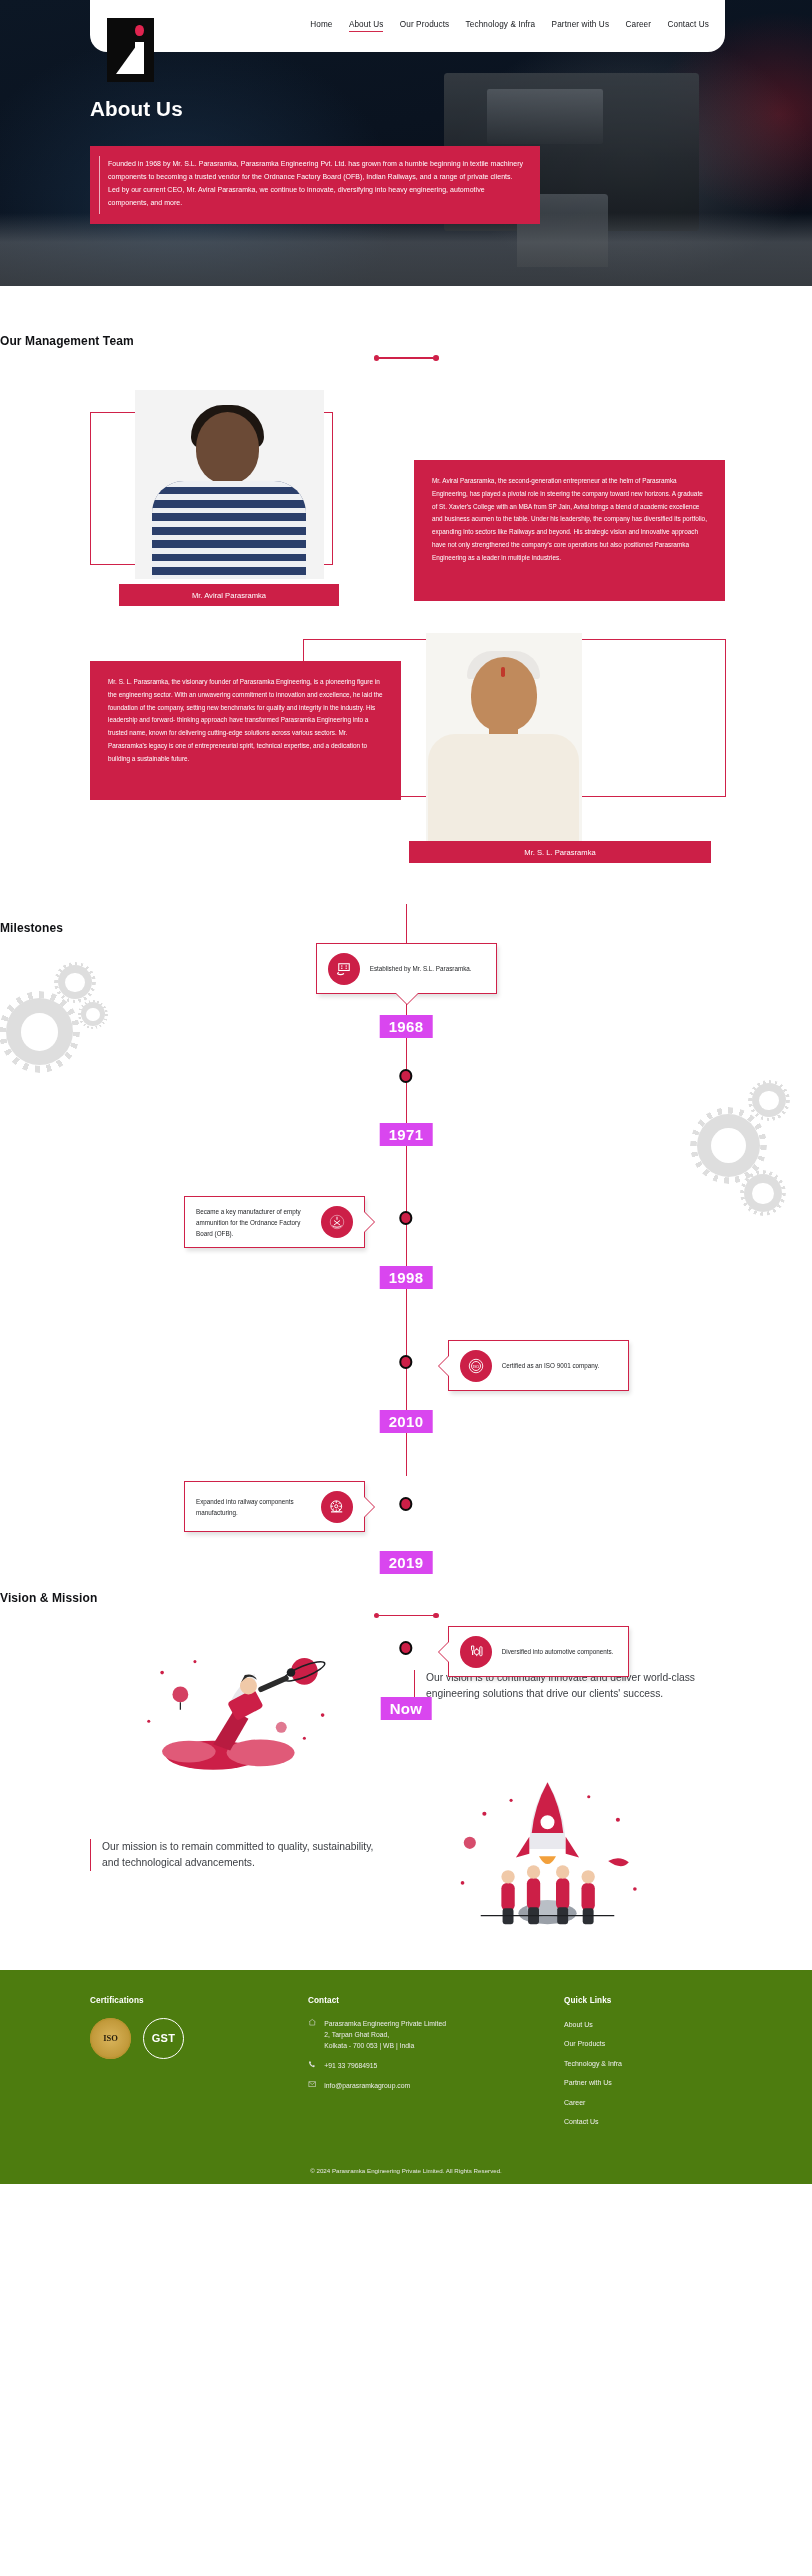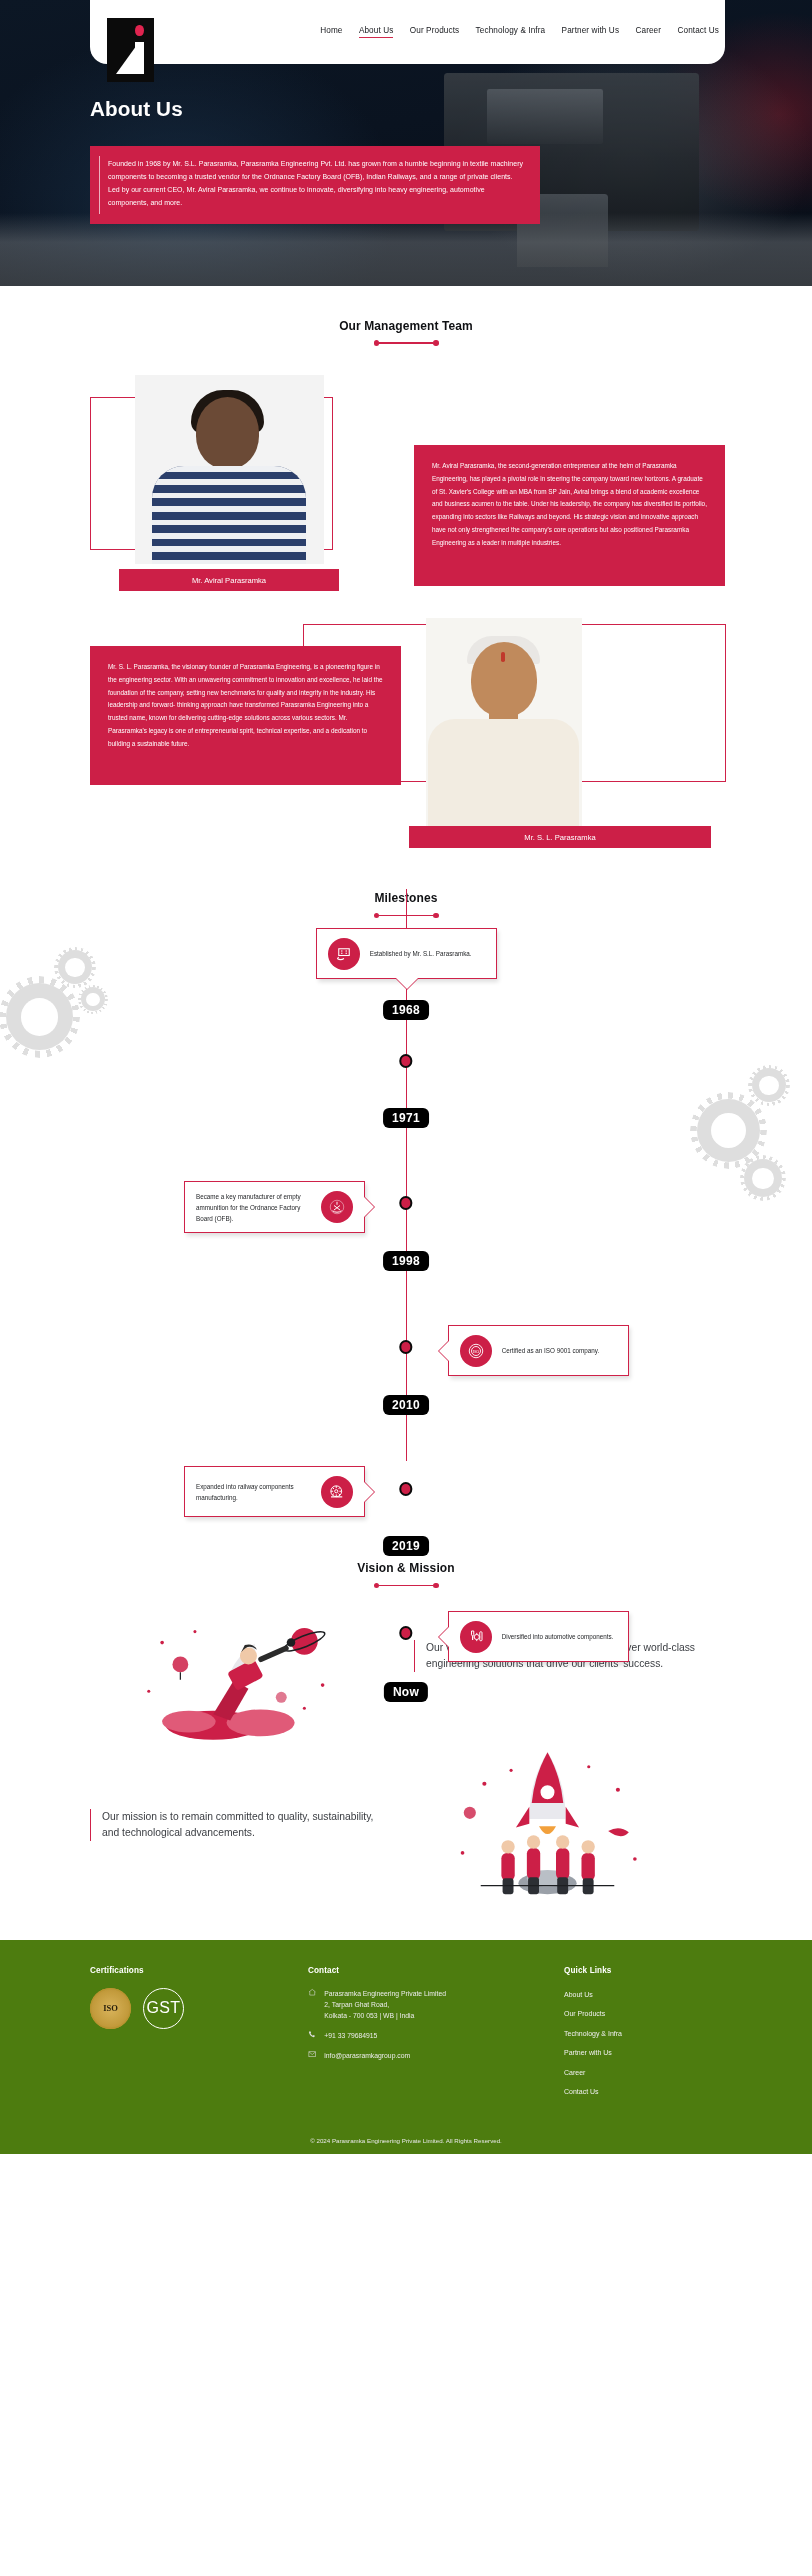--- a/index.html
+++ b/index.html
@@ -45,25 +45,25 @@
     background: linear-gradient(180deg,#4a5056,#23282d);
     border-radius: 3.6px 3.6px 0 0;
   }
   .machine::after{
     content:""; position:absolute; left: 43px; top: 16px; width: 116px; height: 55px;
     background: linear-gradient(180deg,#5a6066,#2c3136); border-radius:2.4px;
   }
 
   
   .navwrap {
-    position: absolute; top: 0px; left: 90px; width: 635px; height: 64px;
+    position: absolute; top: 0px; left: 90px; width: 635px; height: 52px;
     background: #ffffff;
     border-radius: 0 0 17px 17px;
     display: flex; align-items: center; justify-content: flex-end;
-    padding-right: 6px;
+    padding-right: 16px;
     z-index: 5;
   }
   .nav { display: flex; align-items: center; gap: 16.4px; }
   .nav a {
     font-size: 8.2px; color: #16181c; text-decoration: none; letter-spacing: 0.1px;
     padding-bottom: 2.4px; white-space: nowrap;
   }
   .nav a.active { border-bottom: 1.5px solid #d1294b; }
 
   .logo {
@@ -89,21 +89,21 @@
   .hero-box {
     position: absolute; left: 90px; top: 146px; width: 450px; min-height: 78px;
     background: #cc1f47; color: #fff; padding: 12px 16px 12px 18px; z-index: 4;
   }
   .hero-box .vline {
     position: absolute; left: 8.5px; top: 9.7px; bottom: 9.7px; width: 1.2px; background: rgba(255,255,255,.65);
   }
   .hero-box p { font-size: 7px; line-height: 1.85; letter-spacing: 0.03px; }
 
   
-  .sect-head { text-align: center; padding-top: 33px; }
+  .sect-head { padding-top: 48px; }
   .sect-head h2 { font-size: 12px; font-weight: 700; color: #101114; letter-spacing: 0.1px; }
   .rule { display: flex; align-items: center; justify-content: center; margin-top: 7.3px; }
   .rule .d { width: 5.5px; height: 5.5px; border-radius: 50%; background: #cf2149; }
   .rule .l { width: 54px; height: 1.5px; background: #cf2149; }
 
   
   .mgmt { position: relative; padding-bottom: 6px; }
 
   .card-aviral { position: relative; height: 201px; margin-top: 19.5px; }
   .outline-a {
@@ -165,22 +165,22 @@
   .gear::before{content:"";position:absolute;inset:22%;border-radius:50%;background:#fff;}
   .gear::after{content:"";position:absolute;inset:-11%;border-radius:50%;
     background:repeating-conic-gradient(#dedede 0 7deg, rgba(0,0,0,0) 7deg 18deg);
     -webkit-mask: radial-gradient(circle, transparent 58%, #000 59%);
     mask: radial-gradient(circle, transparent 58%, #000 59%);}
   .timeline-line {
     position: absolute; left: 406px; top: 58px; width: 1.2px; height: 572px; background: #cf2149;
   }
   .year {
     position: absolute; left: 50%; transform: translateX(-50%);
-    background: #000000; color: #fff; font-size: 12px; font-weight: 600;
-    padding: 3px 9px; letter-spacing: 0.3px; z-index: 3; border-radius: 6px;
+    background: #d946ef; color: #fff; font-size: 15px; font-weight: 600;
+    padding: 3px 9px; letter-spacing: 0.3px; z-index: 3;
   }
   .node {
     position: absolute; left: 50%; transform: translateX(-50%);
     width: 13.4px; height: 13.4px; border-radius: 50%; background: #cc1f47;
     border: 2.1px solid #0b0b0b; z-index: 3;
   }
   .mcard {
     position: absolute; background: #fff; border: 0.9px solid #cf2149;
     box-shadow: 2.4px 3px 4.3px rgba(0,0,0,.13);
     display: flex; align-items: center; gap: 9.7px; padding: 8.5px 11px;
@@ -242,21 +242,21 @@
   .badge-iso, .badge-gst { width: 41px; height: 41px; border-radius: 50%; position: relative; }
   .badge-iso {
     background: radial-gradient(circle,#d9b45c 0%,#c39b3c 60%,#a8822c 100%);
     display:flex;align-items:center;justify-content:center;
     box-shadow: 0 0 0 1.2px #b9942f inset;
   }
   .badge-iso span { font-family:"Liberation Serif",serif; font-weight:700; font-size:8.5px; color:#2b210c; }
   .badge-gst {
     border: 1.2px solid #fff; display:flex;align-items:center;justify-content:center;
   }
-  .badge-gst span { font-weight:400; font-size:16px; color:#fff; letter-spacing:0.3px; }
+  .badge-gst span { font-weight:700; font-size:11px; color:#fff; letter-spacing:0.3px; }
   .fcol.links { width: 158px; }
   .fcol.links ul { list-style: none; }
   .fcol.links li { margin-bottom: 8.5px; }
   .fcol.links a { color: #f0f0f0; font-size: 7px; text-decoration: none; }
   .fcol.contact { flex: 1; }
   .citem { display: flex; gap: 7.3px; margin-bottom: 8.5px; align-items: flex-start; }
   .citem .ci { width: 9px; flex: 0 0 9px; color:#ddd; }
   .citem .ci svg { width: 8.5px; height: 8.5px; display:block; }
   .citem .ct { font-size: 6.8px; line-height: 1.65; color: #ececec; }
   .copyright {

